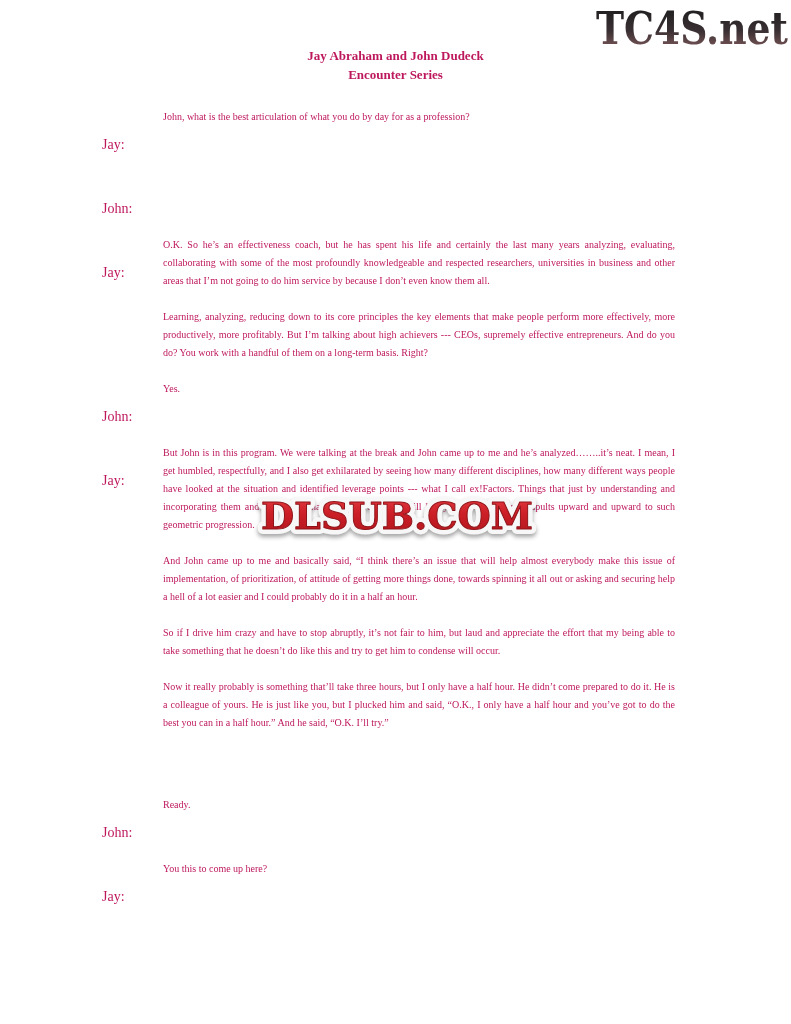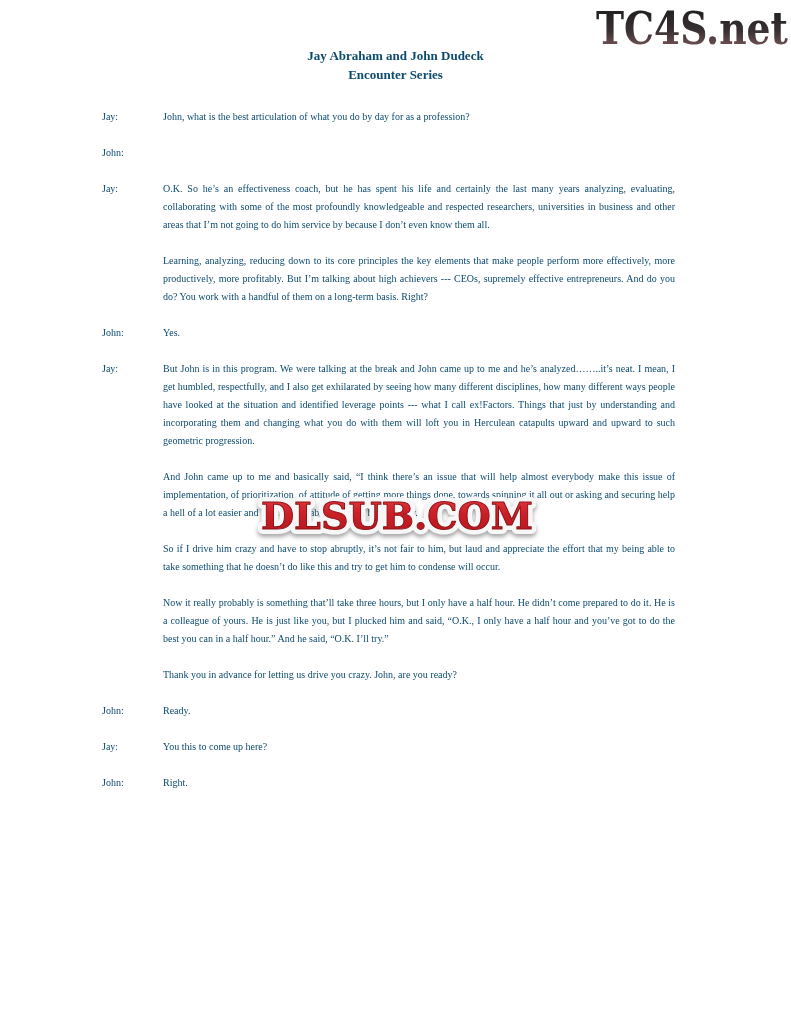--- a/index.html
+++ b/index.html
@@ -1,27 +1,27 @@
 <!DOCTYPE html>
 <html><head>
 <meta charset="utf-8">
 <style>
   html,body { margin:0; padding:0; background:#ffffff; }
   .page {
     position:relative; width:791px; height:904px; background:#ffffff;
-    font-family:"Liberation Serif", serif; color:#0c4a6e; overflow:hidden;
+    font-family:"Liberation Serif", serif; color:#be185d; overflow:hidden;
   }
   .title-block {
     position:absolute; top:46px; left:0; width:791px;
     text-align:center; font-weight:bold; font-size:13px; line-height:19px;
   }
   .dialogue { position:absolute; left:102px; top:108px; width:574px; }
   .row { display:flex; margin-bottom:18px; }
   .speaker {
-    flex:none; width:61px; font-size:10px; line-height:18px;
+    flex:none; width:61px; font-size:14px; line-height:18px;margin-top:28px;
   }
   .text {
     flex:none; width:512px; font-size:10px; line-height:18px;
     text-align:justify;
   }
   .footer {
     position:absolute; top:956px; left:102px; width:574px;
     font-size:14.3px; line-height:18px;
   }
   .footer .copyright { position:absolute; left:0; top:0; }
@@ -87,21 +87,20 @@
     <div class="row">
       <div class="speaker"></div>
       <div class="text">So if I drive him crazy and have to stop abruptly, it’s not fair to him, but laud and appreciate the effort that my being able to take something that he doesn’t do like this and try to get him to condense will occur.</div>
     </div>
     <div class="row">
       <div class="speaker"></div>
       <div class="text">Now it really probably is something that’ll take three hours, but I only have a half hour.  He didn’t come prepared to do it.  He is a colleague of yours.  He is just like you, but I plucked him and said, “O.K., I only have a half hour and you’ve got to do the best you can in a half hour.”  And he said, “O.K.  I’ll try.”</div>
     </div>
     <div class="row">
       <div class="speaker"></div>
-      <div class="text">Thank you in advance for letting us drive you crazy.  John, are you ready?</div>
     </div>
     <div class="row">
       <div class="speaker">John:</div>
       <div class="text">Ready.</div>
     </div>
     <div class="row">
       <div class="speaker">Jay:</div>
       <div class="text">You this to come up here?</div>
     </div>
     <div class="row">

